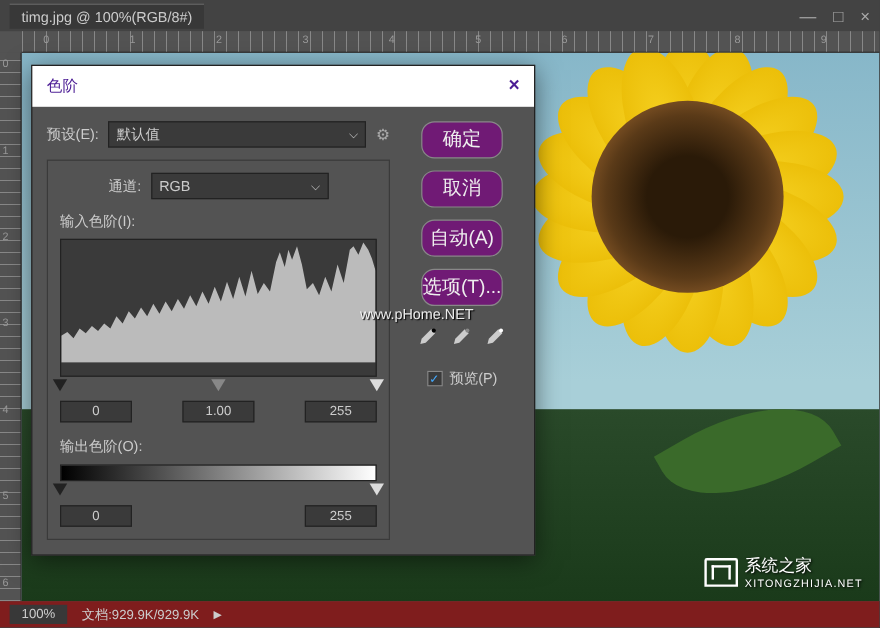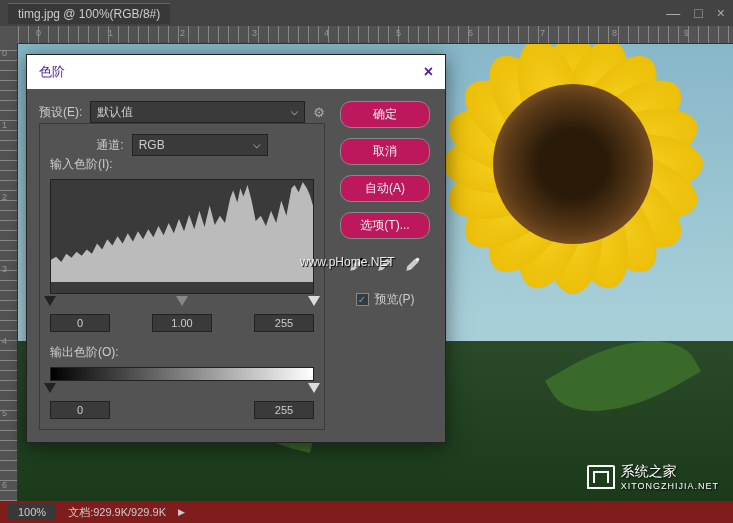--- a/index.html
+++ b/index.html
@@ -27,40 +27,40 @@
 .flower .petals span { position: absolute; left: 50%; top: 50%; width: 60px; height: 130px; background: radial-gradient(ellipse, #f5d020, #e8b800); border-radius: 50% 50% 40% 40%; transform-origin: 50% 100%; }
 .leaf { position: absolute; width: 100px; height: 50px; background: #3a6a2a; border-radius: 0 80% 0 80%; }
 
 .dialog { position: absolute; left: 26px; top: 54px; width: 420px; background: #535353; border: 1px solid #222; box-shadow: 0 4px 20px rgba(0,0,0,.5); color: #ccc; font-size: 12px; }
 .dialog-header { display: flex; align-items: center; padding: 8px 12px; background: #fff; color: #4c1d95; font-size: 13px; }
 .dialog-header .close { margin-left: auto; font-size: 16px; cursor: pointer; font-weight: bold; }
 .dialog-body { display: flex; padding: 12px; gap: 12px; }
 .left-col { flex: 1; }
 .right-col { width: 96px; display: flex; flex-direction: column; gap: 10px; align-items: center; }
 
-.row { display: flex; align-items: center; gap: 8px; }
+.row { display: flex; align-items: center; gap: 8px; margin-bottom: 10px; }
 .label { color: #ccc; }
 .select { background: #3a3a3a; border: 1px solid #222; color: #ccc; padding: 2px 6px; min-width: 120px; height: 22px; display: flex; align-items: center; justify-content: space-between; }
 .select::after { content: "⌵"; font-size: 10px; }
 .gear { color: #aaa; font-size: 13px; }
 
 .panel { border: 1px solid #3a3a3a; padding: 10px; }
 .hist-box { border: 1px solid #222; background: #3a3a3a; height: 115px; position: relative; margin-top: 6px; overflow: hidden; }
 .slider-track { position: relative; height: 14px; margin-top: 2px; }
 .tri { position: absolute; top: 0; width: 0; height: 0; border-left: 6px solid transparent; border-right: 6px solid transparent; }
 .tri.black { border-top: 10px solid #222; left: -6px; }
 .tri.gray { border-top: 10px solid #888; left: calc(50% - 6px); }
 .tri.white { border-top: 10px solid #ddd; right: -6px; }
 
 .num-row { display: flex; justify-content: space-between; margin-top: 4px; }
 .num-input { width: 60px; background: #3a3a3a; border: 1px solid #222; color: #ccc; text-align: center; padding: 2px; font-size: 11px; }
 
 .grad { height: 14px; background: linear-gradient(90deg, #000, #fff); border: 1px solid #222; margin-top: 6px; }
 
-.btn { width: 90px; padding: 4px 0; text-align: center; border: 1px solid #888; border-radius: 11px; background: #be185d; color: #eee; cursor: pointer; font-size: 12px; }
+.btn { width: 68px; padding: 4px 0; text-align: center; border: 1px solid #888; border-radius: 11px; background: #701a75; color: #eee; cursor: pointer; font-size: 16px; }
 .eyedrops { display: flex; gap: 10px; margin-top: 6px; }
 .eyedrop { width: 18px; height: 18px; color: #ccc; cursor: pointer; }
 .chk-row { display: flex; align-items: center; gap: 6px; margin-top: 8px; }
 .chk { width: 13px; height: 13px; background: #3a3a3a; border: 1px solid #888; display: flex; align-items: center; justify-content: center; font-size: 10px; color: #4af; }
 
 .statusbar { position: absolute; left: 0; right: 0; bottom: 0; height: 22px; background: #7f1d1d; display: flex; align-items: center; color: #ccc; font-size: 11px; padding: 0 8px; gap: 12px; }
 .statusbar .zoom { background: #383838; padding: 2px 10px; }
 
 .watermark1 { position: absolute; left: 300px; top: 255px; color: rgba(255,255,255,.9); font-size: 12px; font-family: Arial; text-shadow: 1px 1px 1px #000; }
 .watermark2 { position: absolute; right: 14px; bottom: 32px; color: #fff; font-size: 14px; display: flex; align-items: center; gap: 6px; text-shadow: 1px 1px 2px #000; }
@@ -150,21 +150,21 @@
       <div class="row">
         <span class="label">预设(E):</span>
         <div class="select" style="flex:1">
             <span>默认值</span>
           </div>
         <span class="gear">⚙</span>
       </div>
       <div class="panel">
         <div class="row" style="justify-content:center">
           <span class="label">通道:</span>
-          <div class="select" style="width:136px">
+          <div class="select" style="width:148px">
               <span>RGB</span>
             </div>
         </div>
         <div class="label">输入色阶(I):</div>
         <div class="hist-box">
           <svg viewBox="0 0 256 100" preserveAspectRatio="none">
             <path fill="#bbb" d="M0,100 L0,78 5,75 10,80 15,72 20,76 25,70 30,74 35,68 40,72 45,62 50,68 55,58 60,64 65,55 70,62 75,52 80,60 85,50 90,58 95,48 100,56 105,45 110,54 115,42 120,52 125,38 130,50 135,34 140,48 145,30 150,46 155,25 160,44 165,35 170,42 175,18 178,10 182,22 185,8 188,16 192,5 196,20 200,40 205,35 210,45 215,30 220,42 225,20 230,35 235,8 238,5 242,12 246,2 250,8 253,15 256,25 L256,100 Z"></path>
           </svg>
         </div>
         <div class="slider-track">

